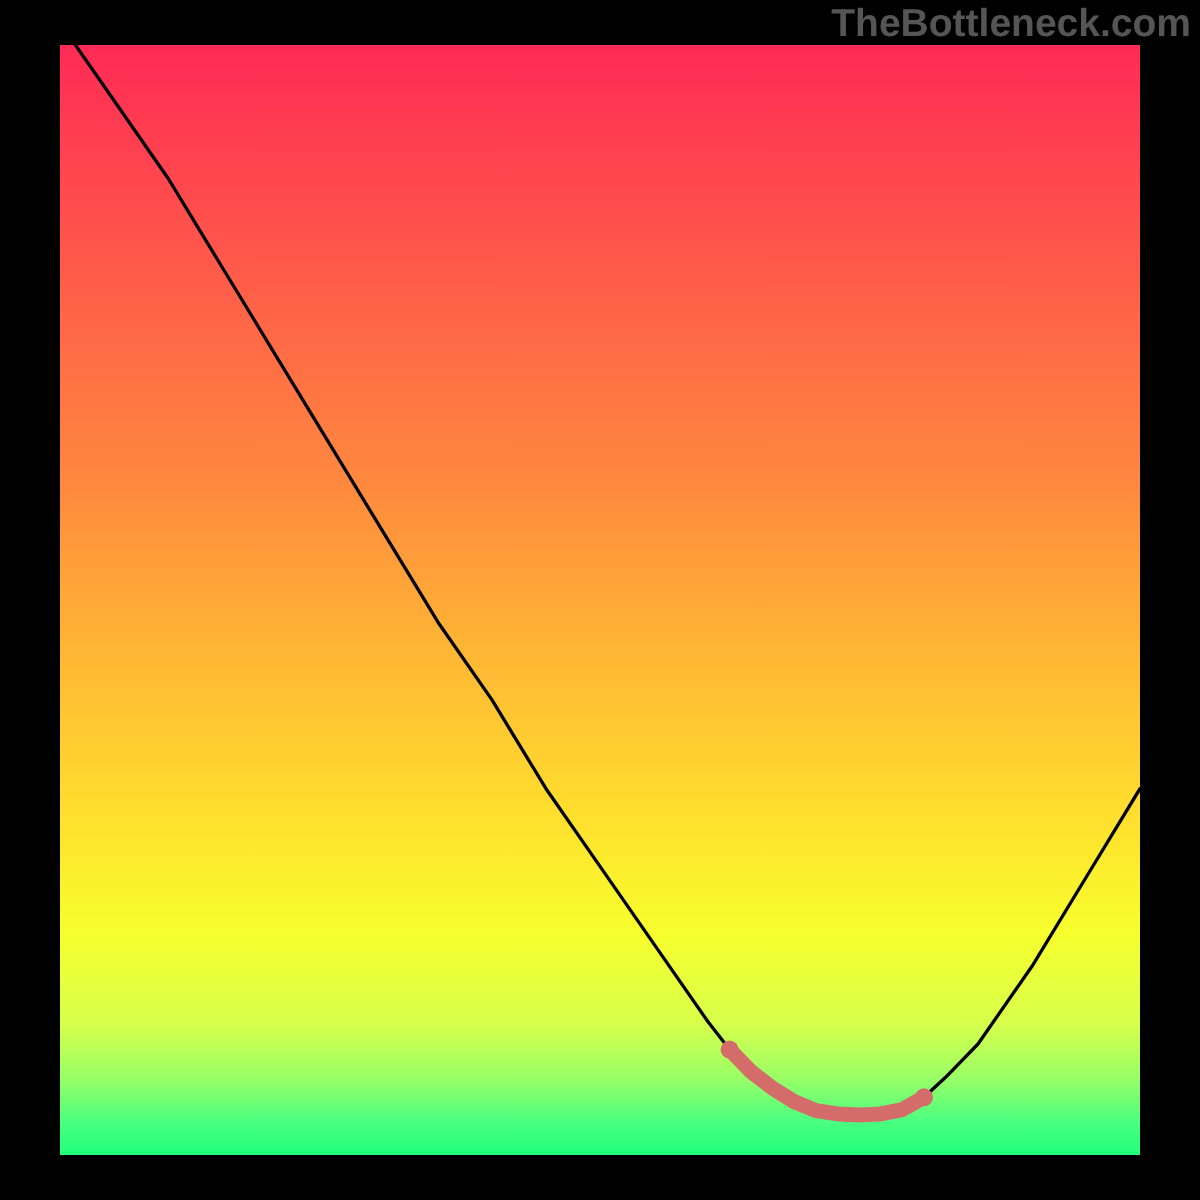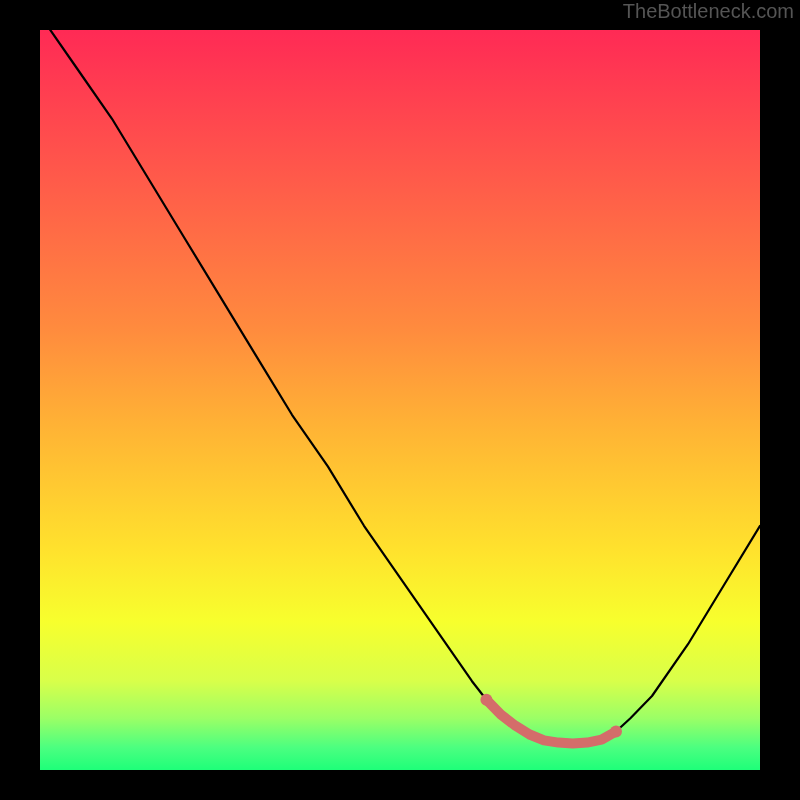--- a/index.html
+++ b/index.html
@@ -14,22 +14,22 @@
   .frame {
     position: relative;
     width: 800px;
     height: 800px;
   }
   .watermark {
     position: absolute;
     top: 0;
     right: 6px;
     color: #555;
-    font-size: 20px;
-    font-weight: 400;
+    font-size: 26px;
+    font-weight: 700;
     z-index: 10;
     user-select: none;
   }
   .plot-area {
     position: absolute;
     left: 40px;
     top: 30px;
     width: 720px;
     height: 740px;
     overflow: hidden;

